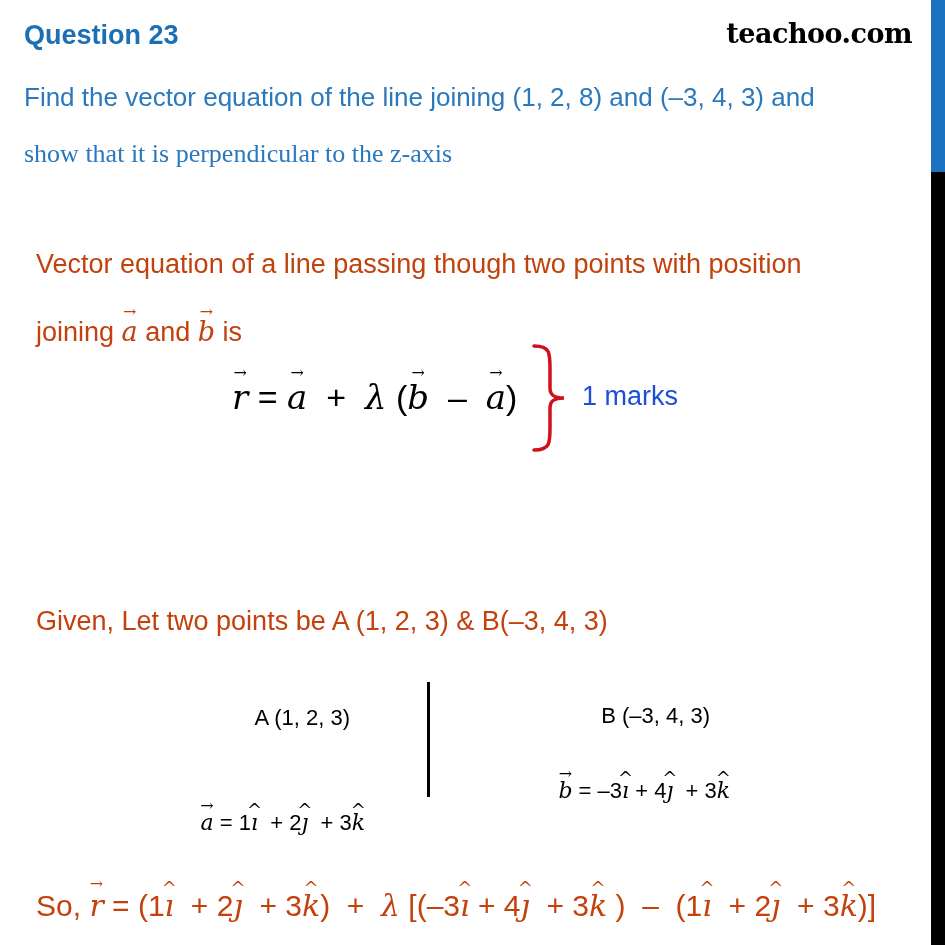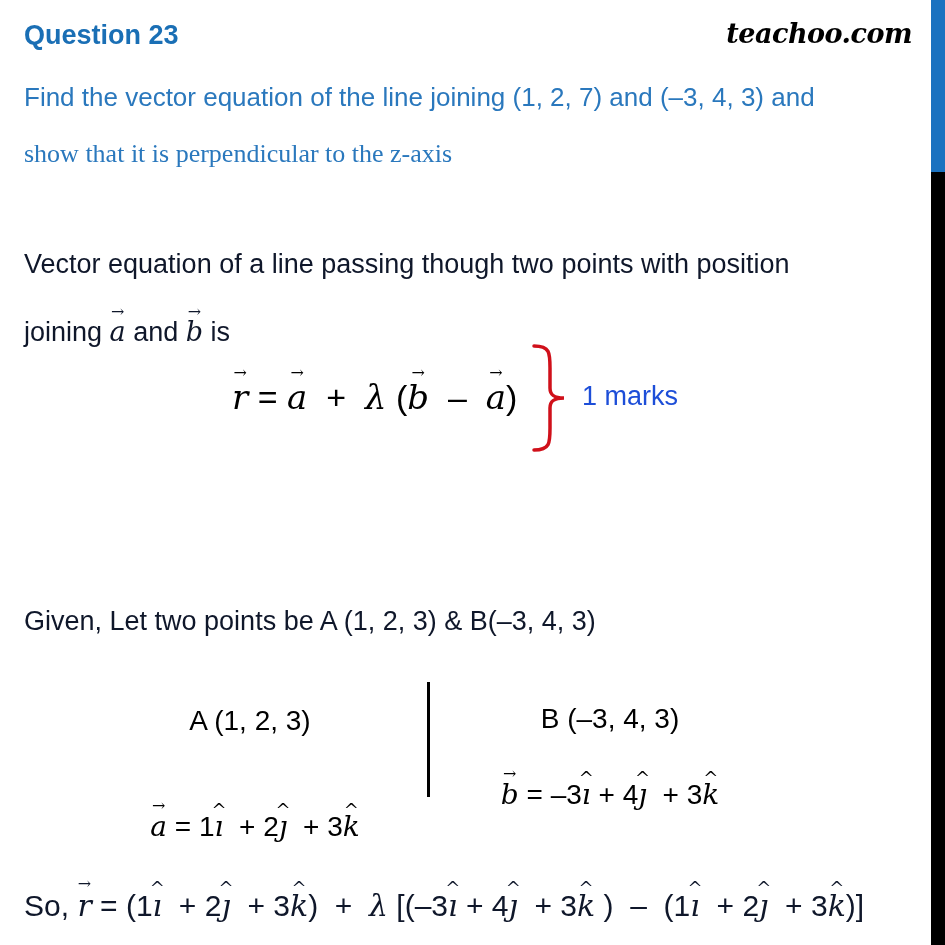--- a/index.html
+++ b/index.html
@@ -7,58 +7,58 @@
       width: 945px; height: 945px; position: relative; overflow: hidden;
       background: #ffffff;
       font-family: "Liberation Sans", "DejaVu Sans", sans-serif;
       color: #000;
     }
     .abs { position: absolute; white-space: nowrap; }
     .title {
       left: 24px; top: 20px; font-size: 27px; font-weight: bold; color: #1a6fb5; text-align: right;
     }
     .brand {
-      right: 33px; top: 18px; font-family: "DejaVu Serif", serif; font-style: italic;
+      right: 33px; top: 18px; font-family: "DejaVu Serif", serif; 
       font-weight: bold; font-size: 27px; color: #000; letter-spacing: -0.5px;
     }
     .question { left: 24px; font-size: 26px; color: #2a78bd; }
-    .body-text { left: 24px; font-size: 27px; color: #0f172a; text-align: center; }
+    .body-text { left: 36px; font-size: 27px; color: #c2410c; text-align: center; }
     .math { font-family: "DejaVu Serif", "Liberation Serif", serif; font-style: italic; }
     .vec { position: relative; display: inline-block; }
     .vec::before {
       content: "\2192"; position: absolute; left: 50%; transform: translateX(-50%);
       top: -14px; font-size: 16px; font-style: normal;
     }
     .hat { position: relative; display: inline-block; }
     .hat::before {
       content: "^"; position: absolute; left: 50%; transform: translateX(-50%);
       top: -10px; font-size: 18px; font-style: normal;
     }
     .eq-main { left: 232px; top: 377px; font-size: 34px; }
     .brace {
       left: 532px; top: 343px; width: 34px; height: 110px;
     }
     .marks { left: 582px; top: 381px; font-size: 27px; color: #1d4ed8; }
-    .col-label { font-size: 28px; text-align: center; }
+    .col-label { font-size: 22px; text-align: right; }
     .divider {
       left: 427px; top: 682px; width: 3px; height: 115px; background: #000;
     }
     .sidebar-blue { left: 931px; top: 0; width: 14px; height: 172px; background: #1b72c0; }
     .sidebar-black { left: 931px; top: 172px; width: 14px; height: 773px; background: #000; }
   </style>
 </head>
 <body>
 
 <div class="abs title">Question 23</div>
 <div class="abs brand">teachoo.com</div>
 
 <div class="abs sidebar-blue"></div>
 <div class="abs sidebar-black"></div>
 
-<div class="abs question" style="top:82px;">Find the vector equation of the line joining (1, 2, 7) and (–3, 4, 3) and</div>
+<div class="abs question" style="top:82px;">Find the vector equation of the line joining (1, 2, 8) and (–3, 4, 3) and</div>
 <div class="abs question" style="top:139px;font-family:Liberation Serif, serif;">show that it is perpendicular to the z-axis</div>
 
 <div class="abs body-text" style="top:249px;">Vector equation of a line passing though two points with position</div>
 <div class="abs body-text" style="top:316px;">
   <span>joining </span><span class="math vec">a</span><span> and </span><span class="math vec">b</span><span> is</span>
 </div>
 
 <div class="abs eq-main">
   <span class="math vec">r</span><span style="white-space:pre"> = </span><span class="math vec">a</span><span style="white-space:pre">  +  </span><span class="math">λ</span><span style="white-space:pre"> (</span><span class="math vec">b</span><span style="white-space:pre">  –  </span><span class="math vec">a</span><span>)</span>
 </div>

